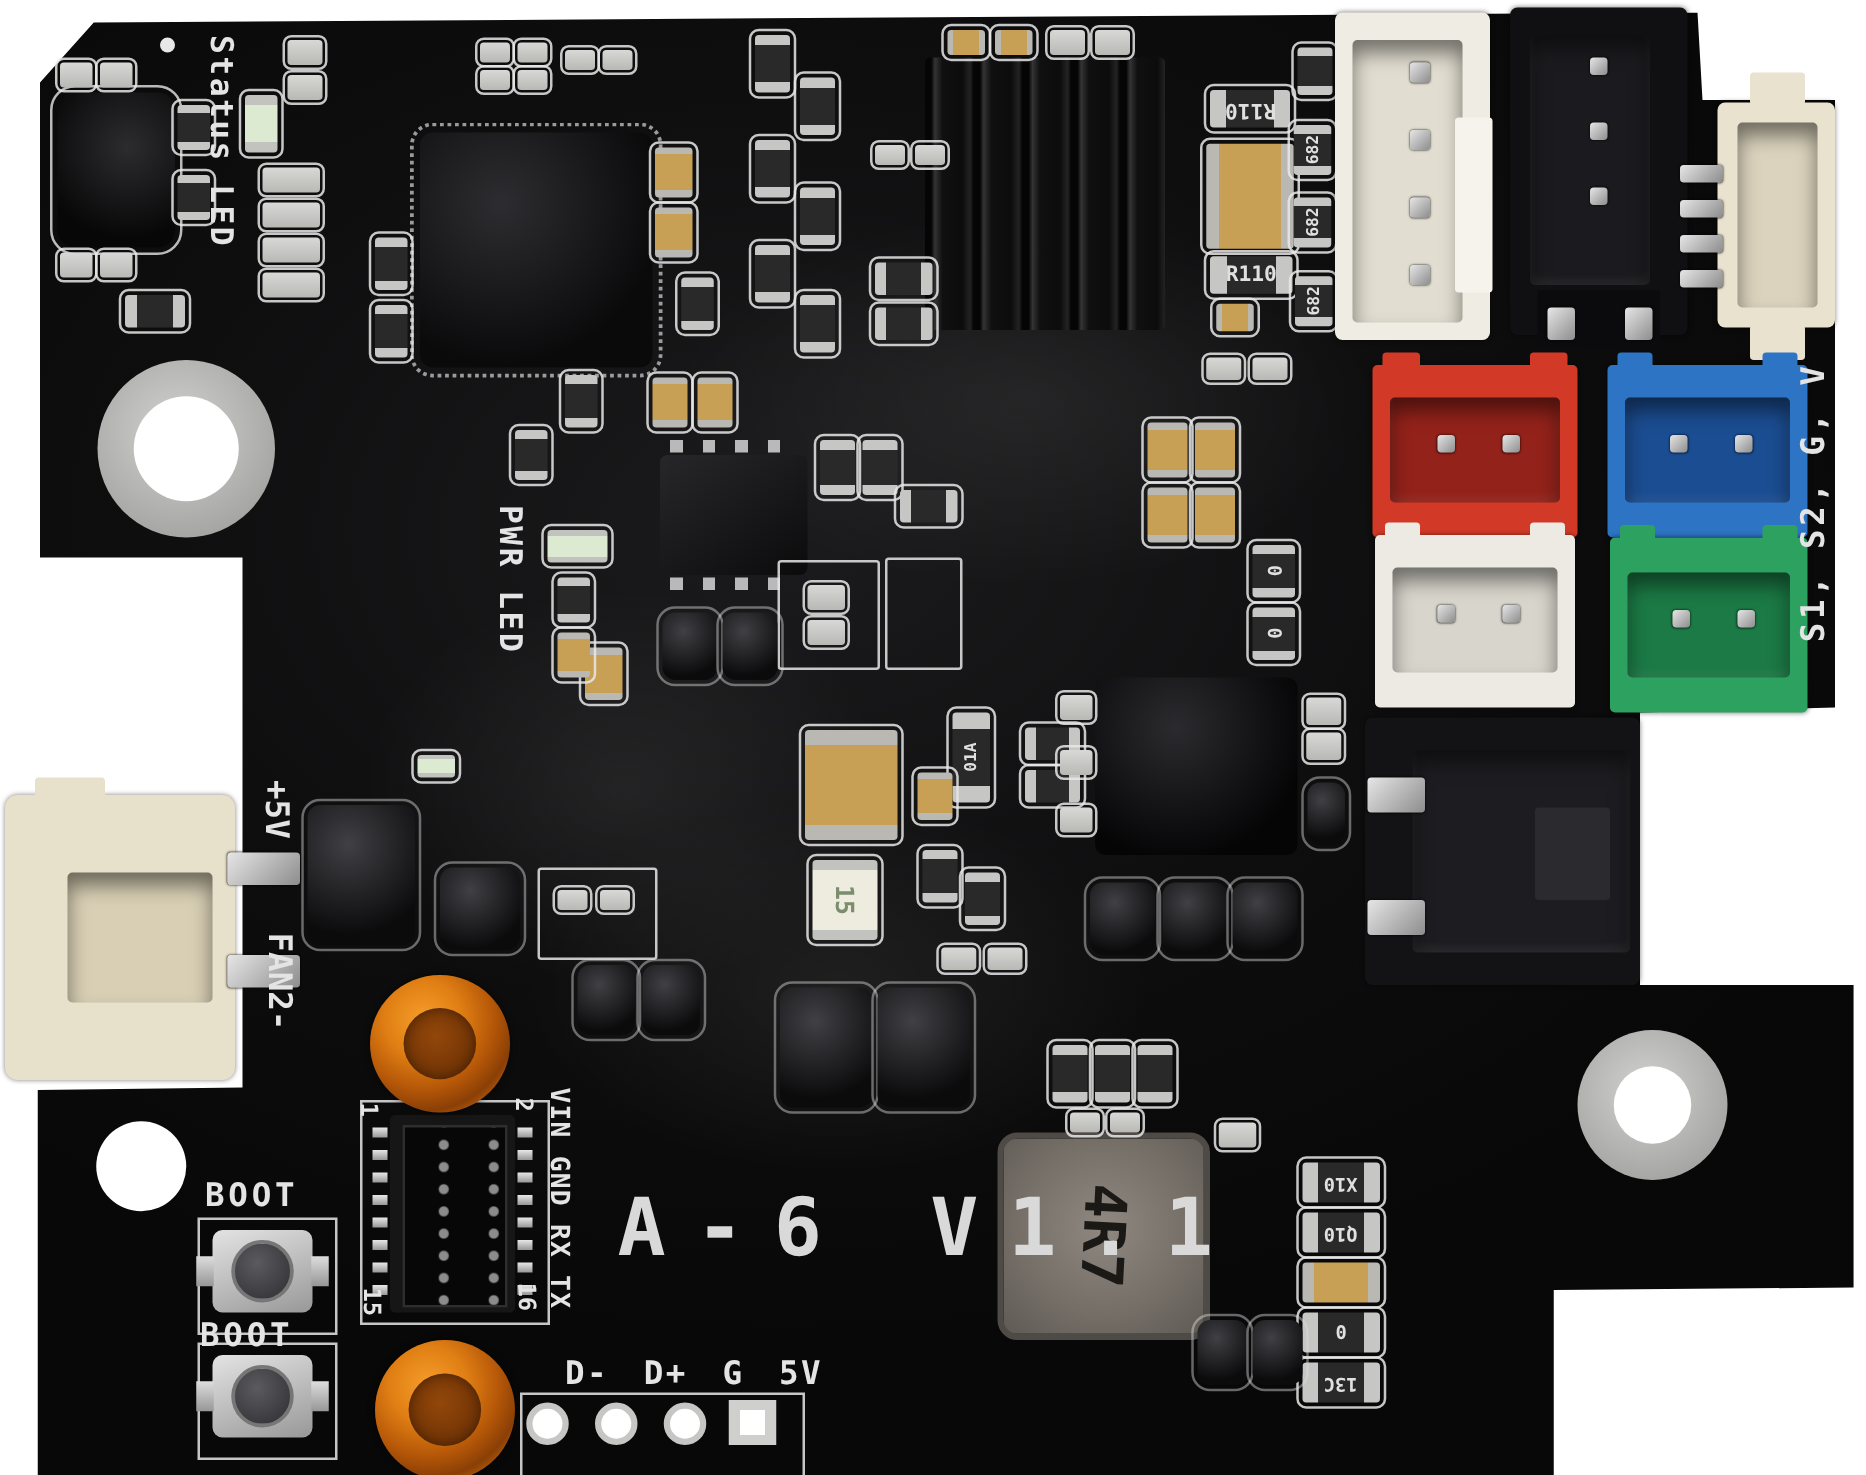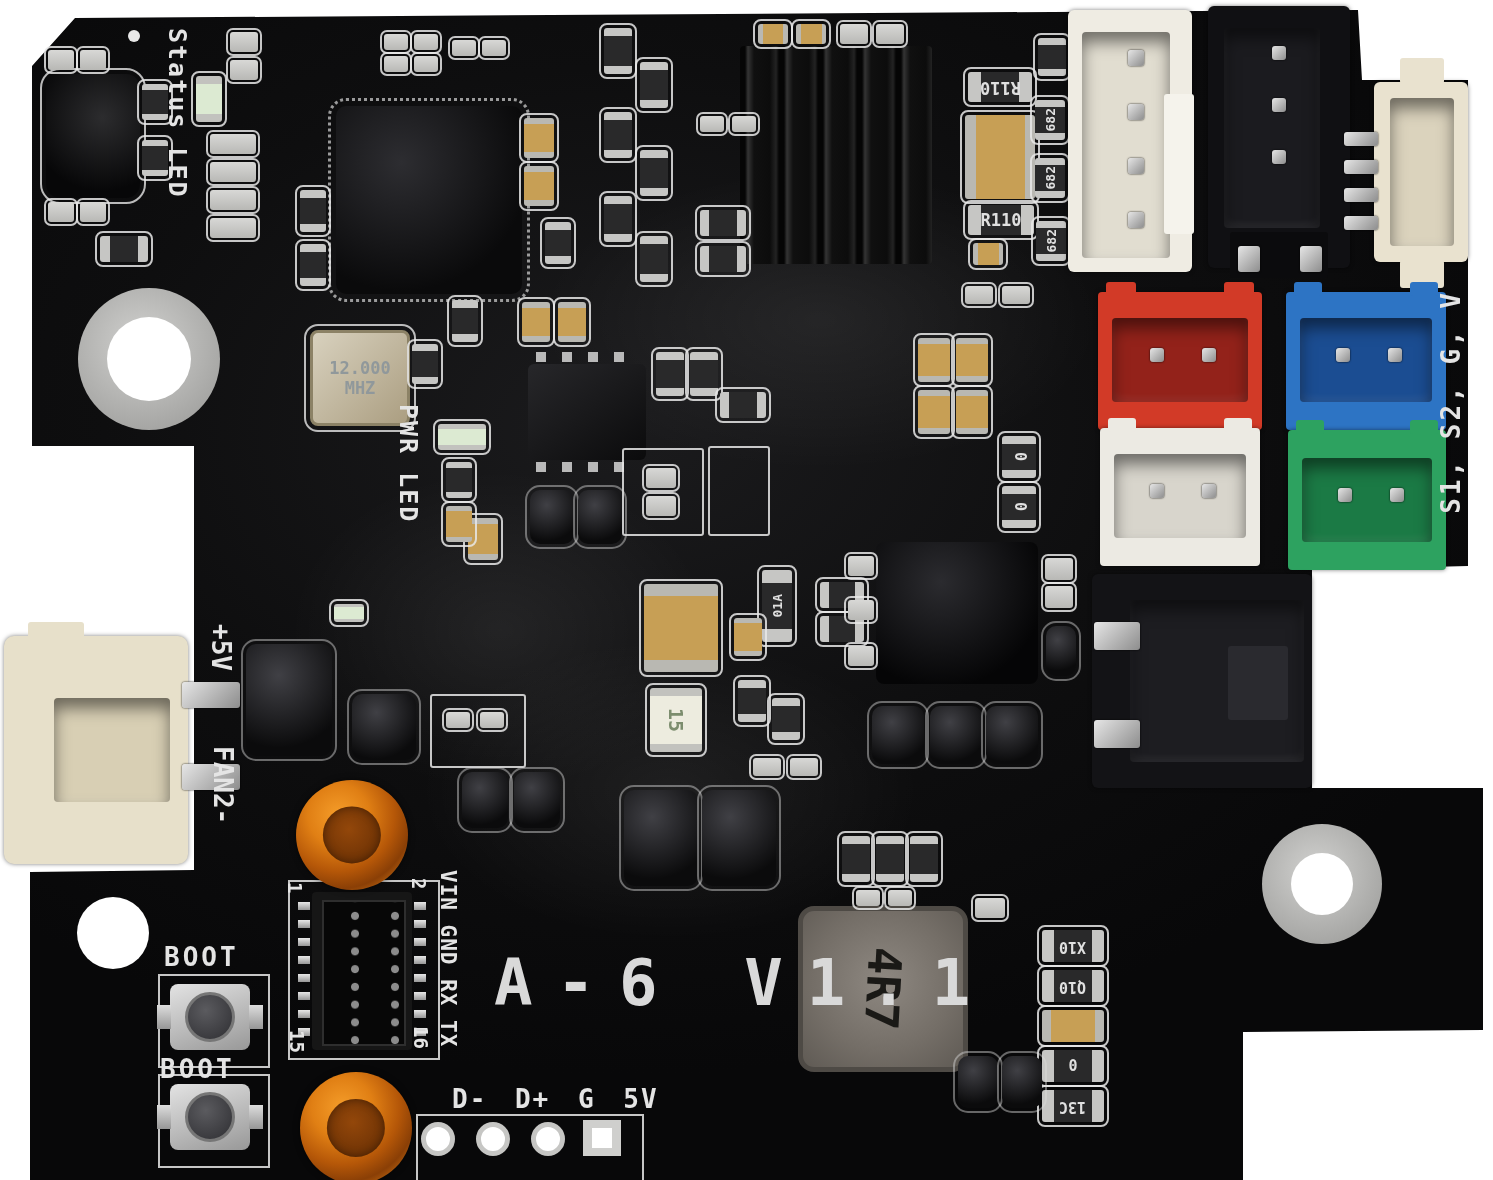--- a/index.html
+++ b/index.html
@@ -109,24 +109,20 @@
   <div class="hole" style="left:77px;top:897px;width:72px;height:72px;background:#ffffff"></div>
   <div class="hole ring" style="left:1262px;top:824px;width:120px;height:120px">
     <div class="inner" style="left:29px;top:29px;width:62px;height:62px"></div>
   </div>
   <div class="hole" style="left:128px;top:30px;width:12px;height:12px;background:#e8e8e8"></div>
 
   <div id="bigcap"></div>
   <div id="heatsink"></div>
   <div id="mcu"></div>
   <div id="soic"></div>
-  <div id="crystal">
-    <span>12.000</span>
-    <span>MHZ</span>
-  </div>
   <div id="mosfet"></div>
   <div id="inductor">
     <span>4R7</span>
   </div>
 
   <div id="hdr-silk"></div>
   <div id="hdr-body"></div>
   <div id="hdr-slot"></div>
 
   <div class="btn-silk" style="left:158px;top:974px;width:108px;height:90px"></div>

